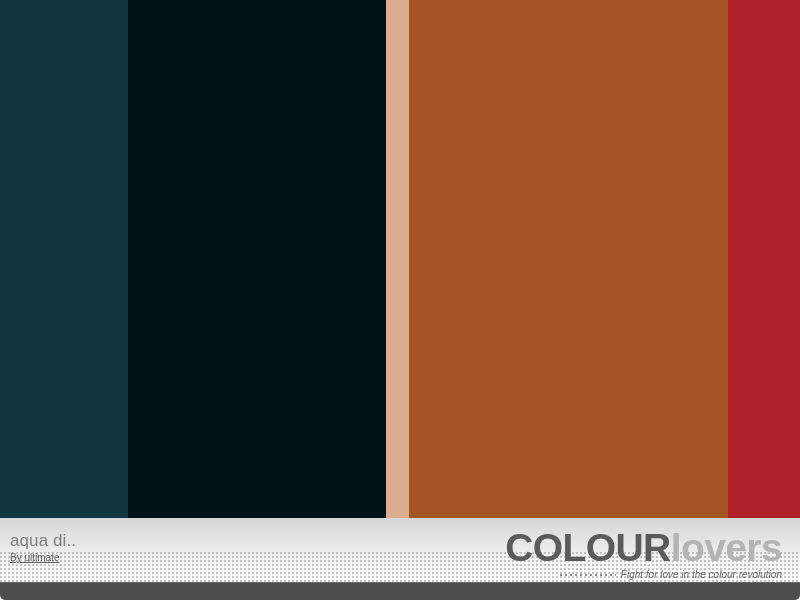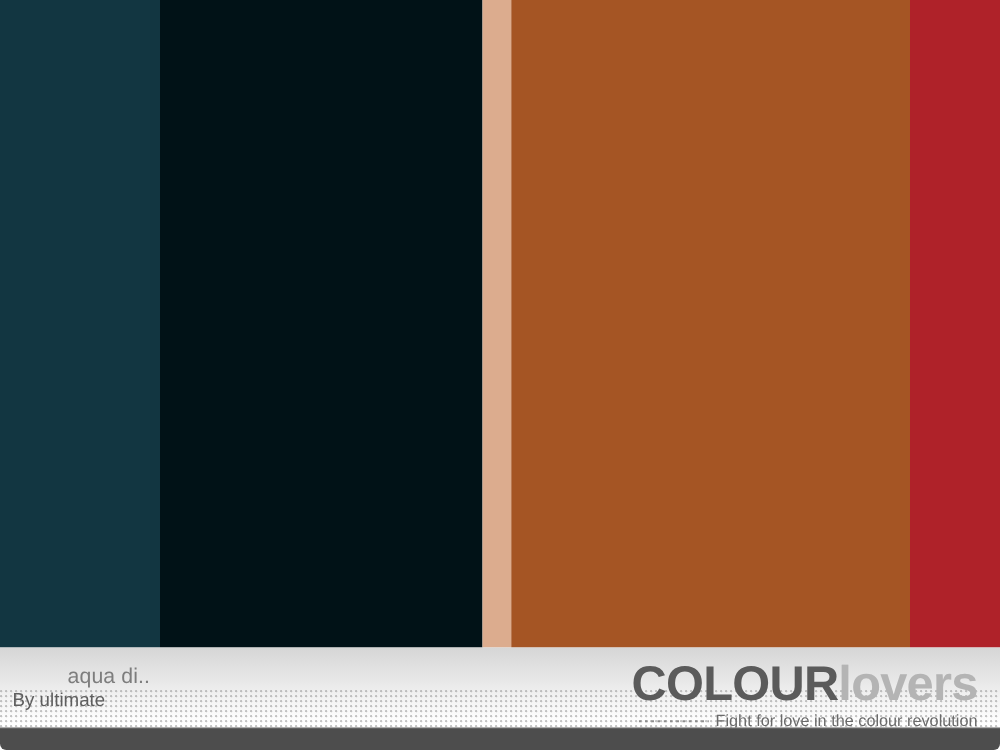--- a/index.html
+++ b/index.html
@@ -71,27 +71,27 @@
     left: 10px;
     top: 14px;
     line-height: 1;
     z-index: 3;
   }
   #palette-title {
     font-size: 17px;
     color: #7d7d7d;
     letter-spacing: 0.1px;
     white-space: nowrap;
-    margin-left: 44px;
   }
   #palette-author {
     margin-top: 4px;
-    font-size: 15px;
+    font-size: 10px;
     color: #5e5e5e;
     white-space: nowrap;
+    text-decoration: underline;
   }
 
   
   #brand-logo {
     position: absolute;
     right: 18px;
     top: 10px;
     text-align: right;
     z-index: 3;
   }
@@ -118,24 +118,25 @@
   #brand-tagline-dots {
     display: inline-block;
     width: 56px;
     height: 8px;
     background-image:
       radial-gradient(circle at 1px 4px, #8e8e8e 0.9px, rgba(0,0,0,0) 1.2px);
     background-size: 5px 8px;
     flex: 0 0 auto;
   }
   #brand-tagline {
-    font-size: 13px;
+    font-size: 10px;
     color: #6a6a6a;
     white-space: nowrap;
     line-height: 1;
+    font-style: italic;
   }
 
   
   #bottom-bar {
     position: absolute;
     left: 0;
     top: 582px;
     width: 800px;
     height: 18px;
     background: #4d4d4d;

